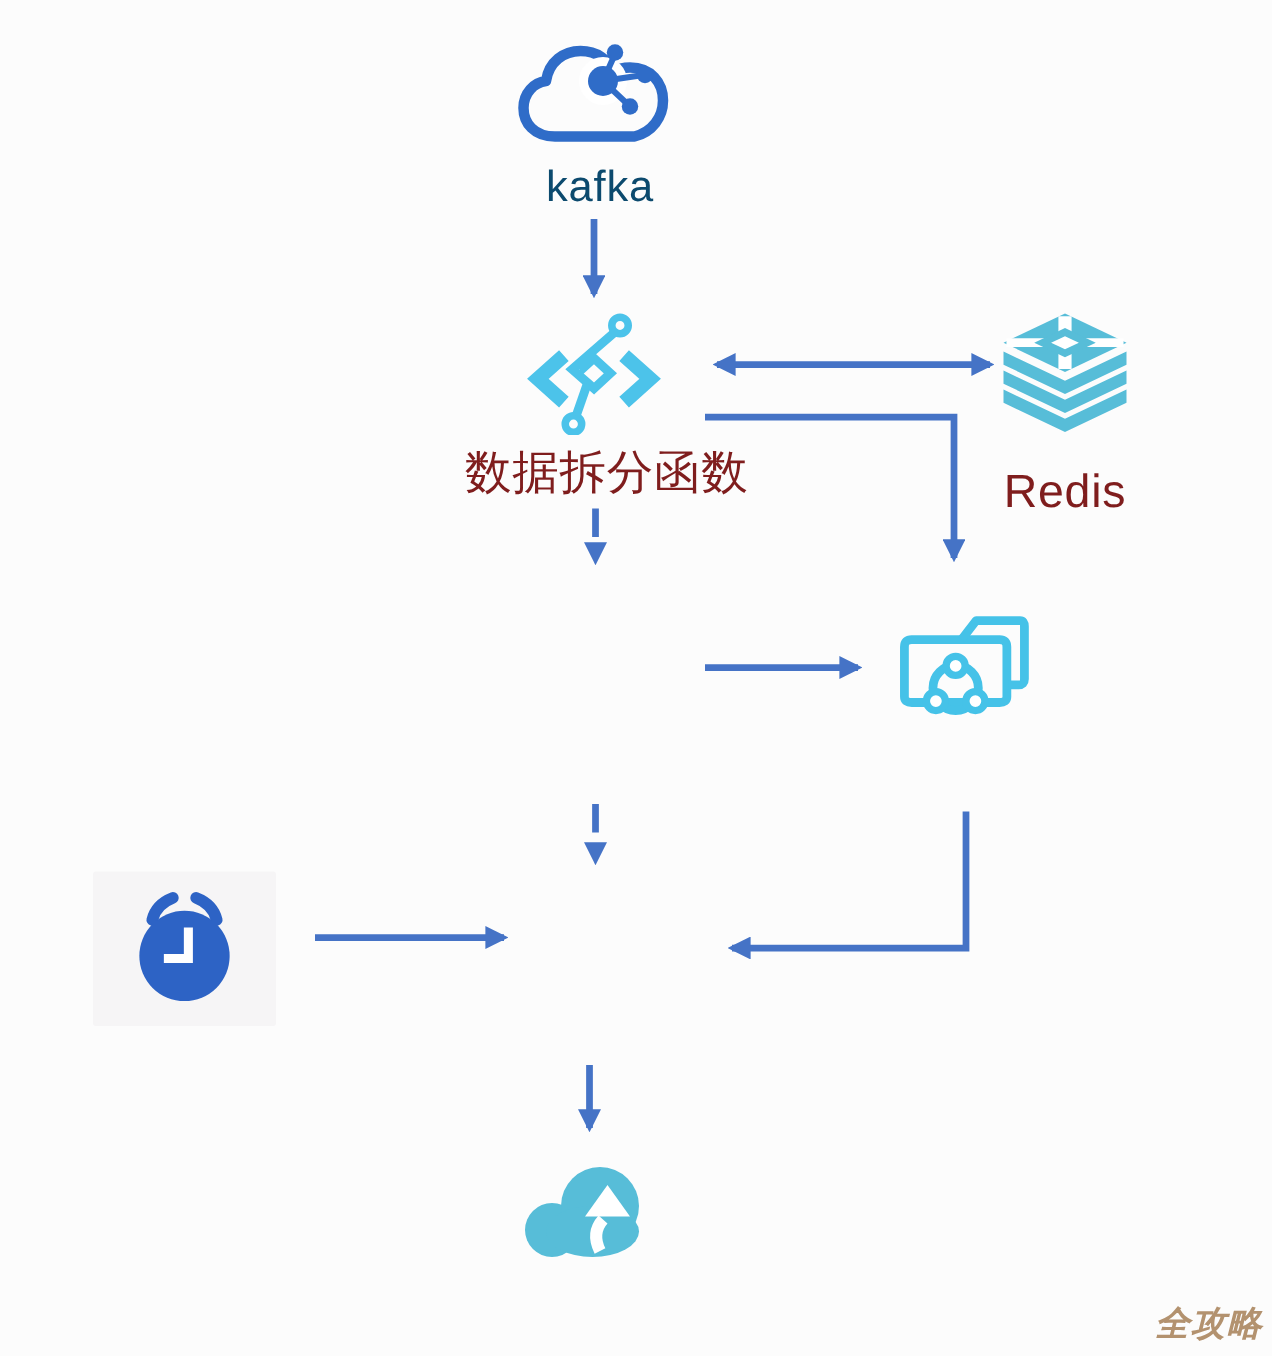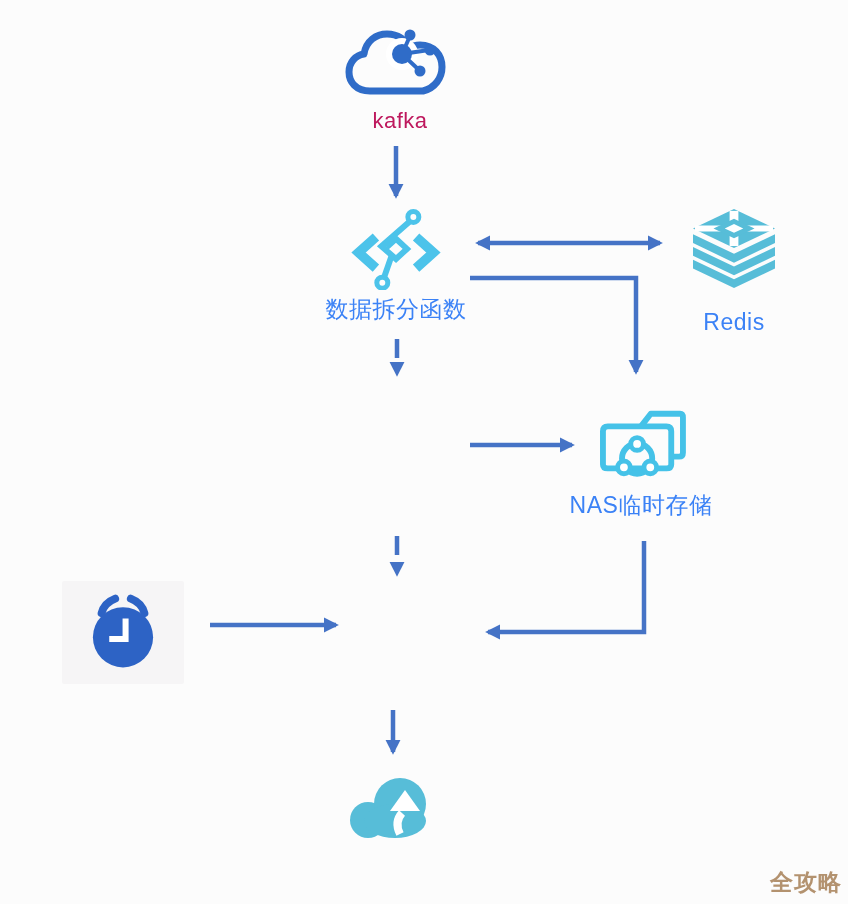--- a/index.html
+++ b/index.html
@@ -12,43 +12,43 @@
     width:848px;height:904px;
     background:var(--c-background,#fcfcfc);
     overflow:hidden;
   }
   #edges{position:absolute;left:0;top:0;width:848px;height:904px;}
   .edge{fill:none;stroke:var(--c-arrow,#4573c6);stroke-width:4.5;stroke-linejoin:miter;}
   .edge.dashed{stroke-dasharray:19 41;}
   .arrowhead{fill:var(--c-arrow,#4573c6);}
   .node{position:absolute;text-align:center;}
   .node-label{
-    font-size:23px;color:#3b82f6;letter-spacing:0.5px;line-height:1.15;
+    font-size:31px;color:#7f1d1d;letter-spacing:0.5px;line-height:1.15;
     margin-top:2px;white-space:nowrap;
   }
-  .kafka-label{font-size:22px;color:#be185d;letter-spacing:0.5px;margin-top:2px;}
+  .kafka-label{font-size:29px;color:#0c4a6e;letter-spacing:0.5px;margin-top:2px;}
   .redis-label{margin-top:16px;}
   .nas-label{margin-top:6px;}
   .fn-stroke{stroke:var(--c-function,#4cc3ea);fill:none;stroke-linejoin:miter;stroke-linecap:butt;}
   .redis-fill{fill:var(--c-redis,#57bdd8);}
   .redis-wht{stroke:#fff;fill:none;}
   .nas-stroke{stroke:var(--c-nas,#45c2e8);stroke-linejoin:round;}
   .clock-fill{fill:var(--c-clock,#2d63c5);}
   .clock-stroke{stroke:var(--c-clock,#2d63c5);fill:none;stroke-linecap:round;}
   .kafka-stroke{stroke:var(--c-kafka,#2f6cc8);fill:none;stroke-linejoin:round;}
   .kafka-fill{fill:var(--c-kafka,#2f6cc8);}
   .cloud2-fill{fill:var(--c-cloud,#57bdd8);}
   #timer-card{
     width:122px;height:103px;background:#f6f5f6;border-radius:2px;
     display:flex;align-items:center;justify-content:center;
   }
   #watermark{
     position:absolute;left:770px;top:867px;width:78px;
     font-size:23px;font-weight:bold;color:var(--c-watermark,#b3926f);
-    letter-spacing:1px;white-space:nowrap;
+    letter-spacing:1px;white-space:nowrap;font-style:italic;
   }
 </style>
 </head>
 <body>
 
 <div id="canvas">
 
   <svg id="edges">
     <defs>
       <marker id="mA" viewBox="0 0 8 8" refX="6.5" refY="4" markerWidth="3.4" markerHeight="3.4" orient="auto">
@@ -95,21 +95,21 @@
         <circle cx="35" cy="84" r="6" stroke-width="5.5"></circle>
         <path d="M65,17 L34,44 L50,58 L62,47 L50,36 L40,45" stroke-width="6.5"></path>
         <path d="M45,55 L37,78" stroke-width="6.5"></path>
         <path d="M28,34 L9,51 L28,68" stroke-width="10.5"></path>
         <path d="M72,34 L91,51 L72,68" stroke-width="10.5"></path>
       </g>
     </svg>
     <div class="node-label">数据拆分函数</div>
   </div>
 
-  <div class="node" style="left:680px;top:207px;width:108px;">
+  <div class="node" style="left:656px;top:207px;width:108px;">
     <svg viewBox="0 0 96 84" width="94" height="82">
       <path class="redis-fill" d="M48,2 L90,22 L48,42 L6,22 Z"></path>
       <path class="redis-wht" d="M8,22 H88" stroke-width="6"></path>
       <path class="redis-wht" d="M48,4 V40" stroke-width="9"></path>
       <path class="redis-fill" d="M48,12 L69,22 L48,32 L27,22 Z"></path>
       <path fill="#fff" d="M48,17.5 L57.5,22 L48,26.5 L38.5,22 Z"></path>
       <path class="redis-fill" d="M6,28 L48,48 L90,28 L90,37 L48,57 L6,37 Z"></path>
       <path class="redis-fill" d="M6,41 L48,61 L90,41 L90,50 L48,70 L6,50 Z"></path>
       <path class="redis-fill" d="M6,54 L48,74 L90,54 L90,63 L48,83 L6,63 Z"></path>
     </svg>
@@ -123,21 +123,20 @@
         <path d="M13,30 Q13,25 18,25 L78,25 Q83,25 83,30 L83,64 Q83,68 78,68 L18,68 Q13,68 13,64 Z"></path>
         <path d="M52,25 L62,12 L92,12 Q95,12 95,16 L95,52 Q95,56 91,56 L84,56"></path>
         <circle cx="48" cy="58" r="15.5"></circle>
       </g>
       <g class="nas-stroke" fill="#fff" stroke-width="5">
         <circle cx="48" cy="43" r="6.5"></circle>
         <circle cx="34.5" cy="67" r="6.5"></circle>
         <circle cx="61.5" cy="67" r="6.5"></circle>
       </g>
     </svg>
-    <div class="node-label nas-label">NAS临时存储</div>
   </div>
 
   <div class="node" style="left:62px;top:581px;">
     <div id="timer-card">
       <svg viewBox="0 0 100 100" width="86" height="86">
         <path class="clock-stroke" d="M25,27 Q28,15 41,10" stroke-width="9"></path>
         <path class="clock-stroke" d="M75,27 Q72,15 59,10" stroke-width="9"></path>
         <circle class="clock-fill" cx="50" cy="55" r="35"></circle>
         <path d="M53,33 V57 H34" stroke="#fff" stroke-width="7" fill="none"></path>
       </svg>

